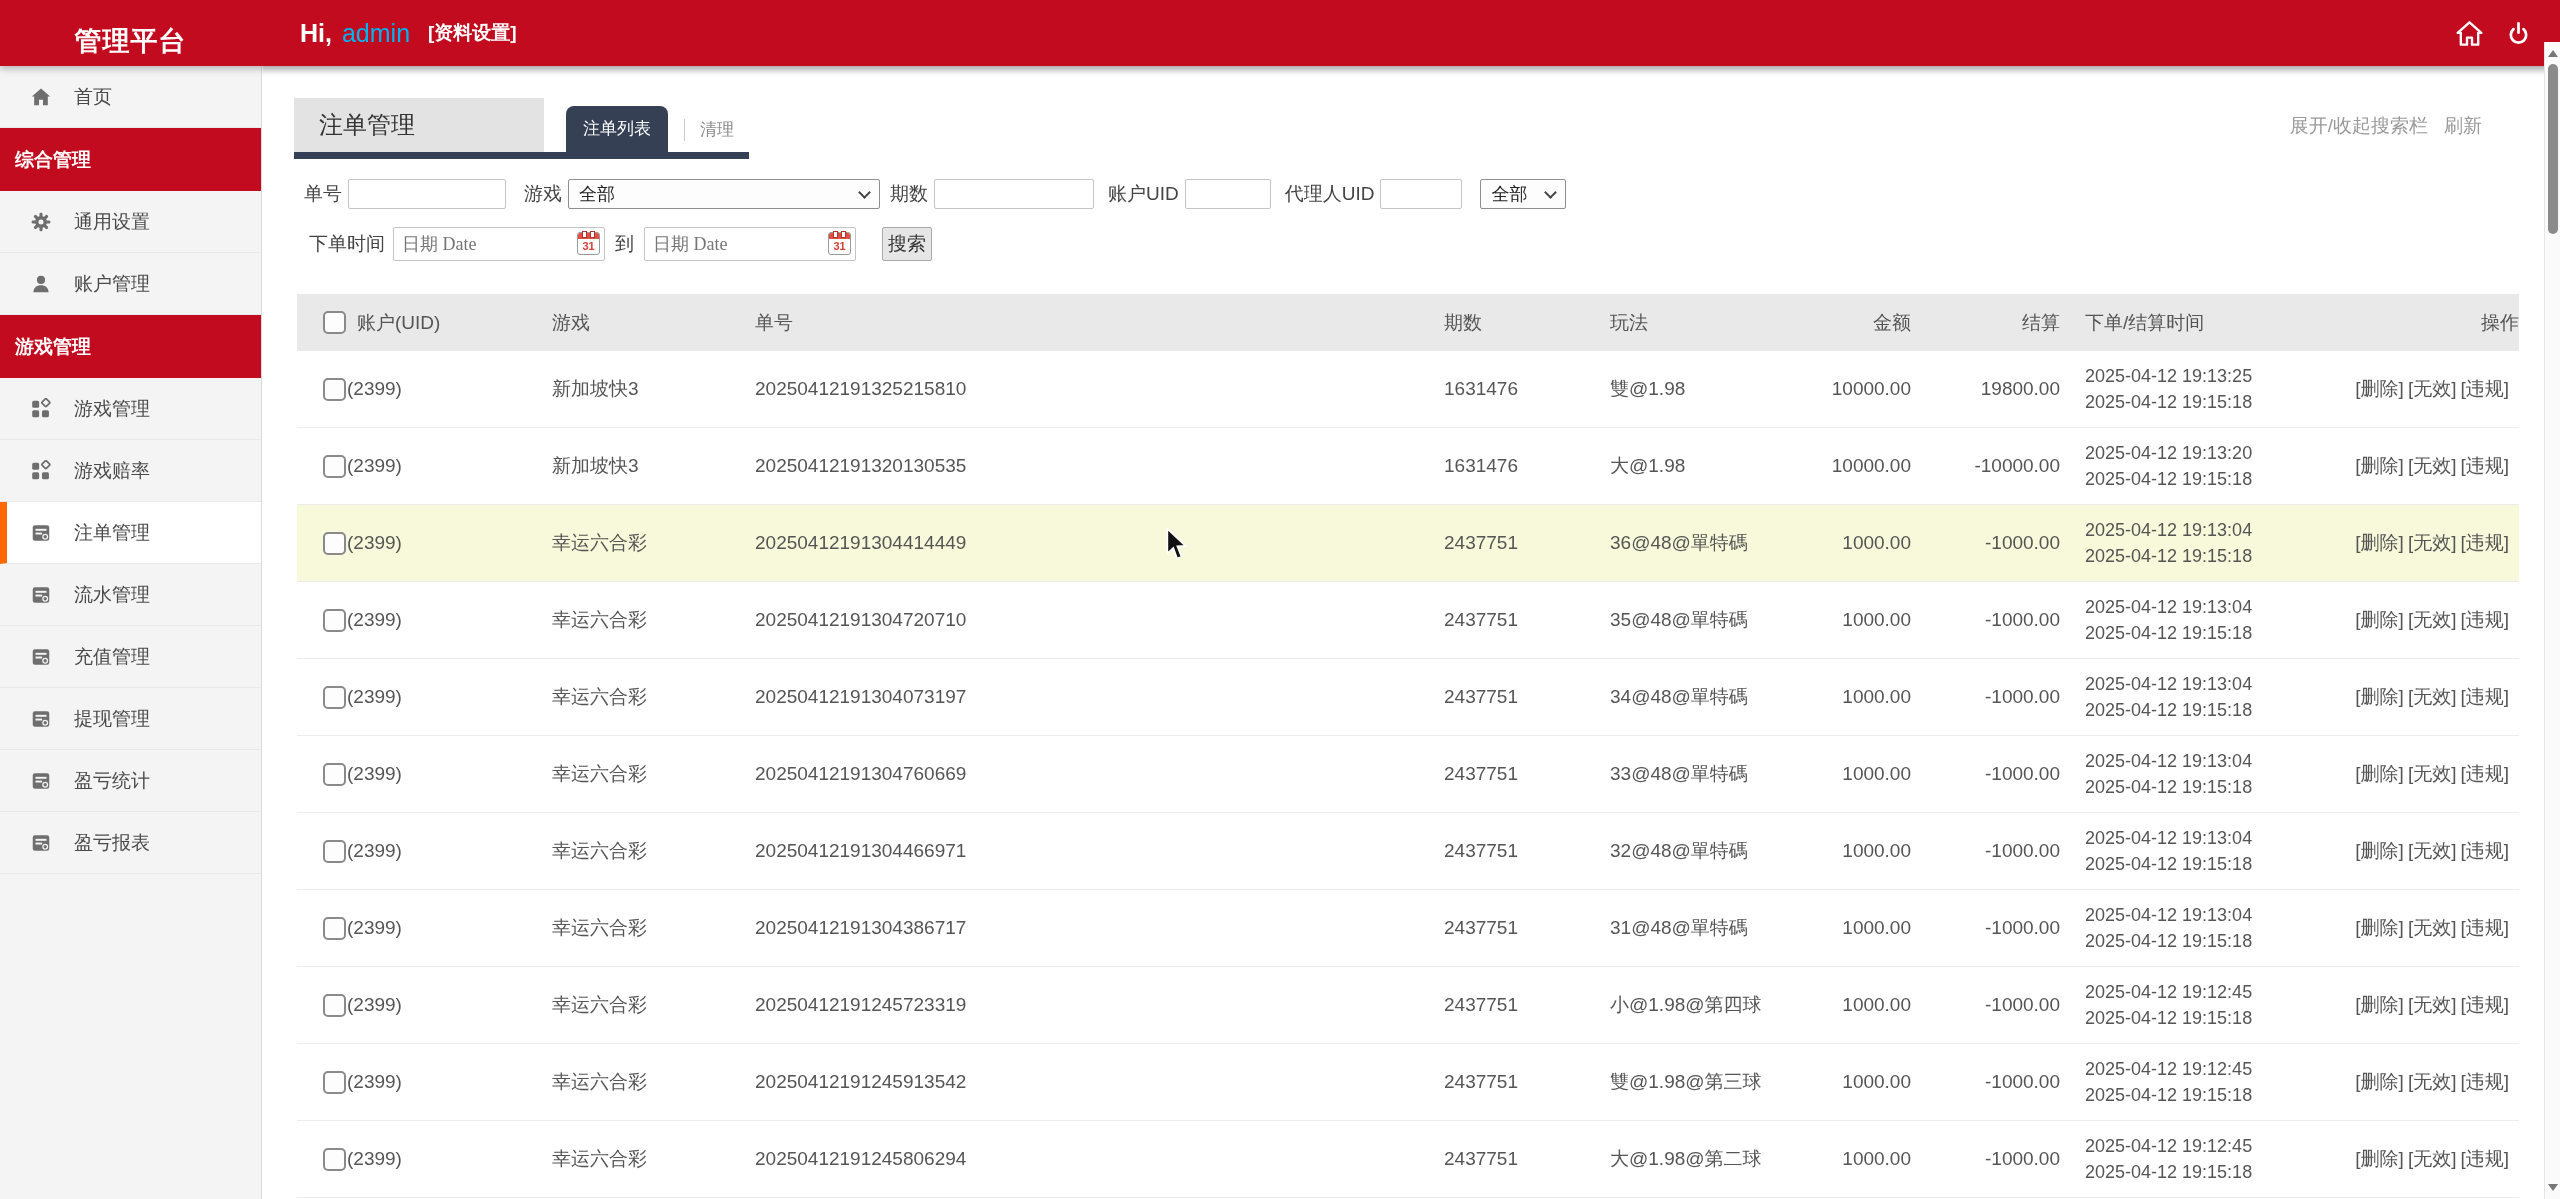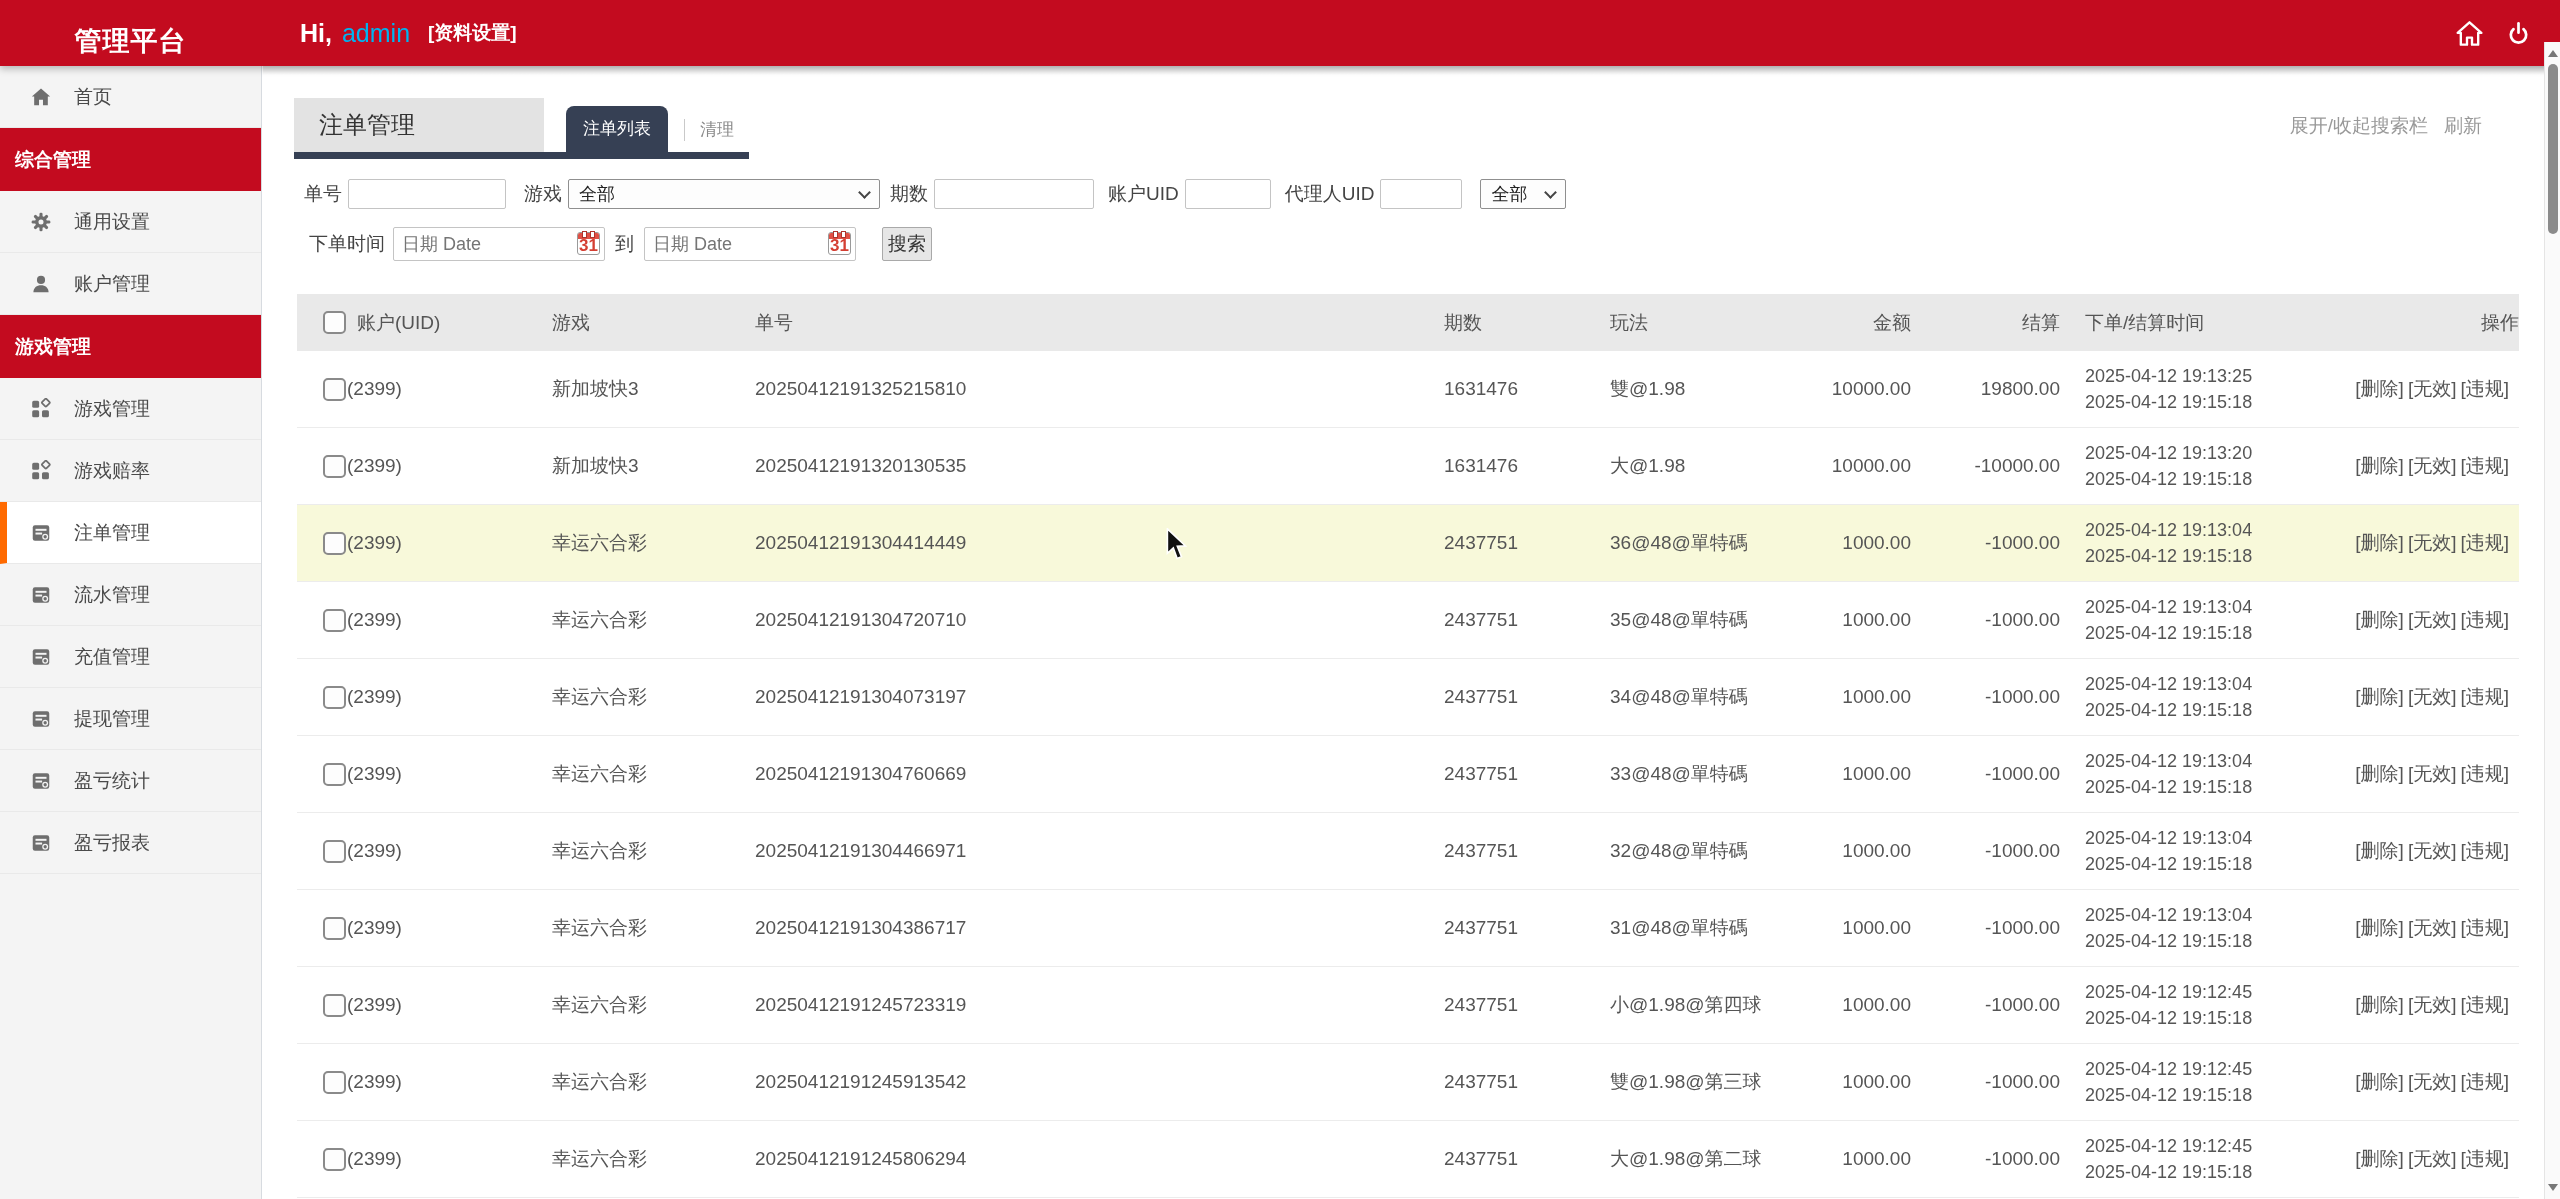--- a/index.html
+++ b/index.html
@@ -88,21 +88,21 @@
   .toolbar span { cursor:pointer; }
 
   
   .search-row { position:absolute; display:flex; align-items:center; }
   .row1 { left:41px; top:112px; height:32px; }
   .row2 { left:46px; top:160px; height:36px; }
   .s-label { font-size:19px; color:#444; white-space:nowrap; }
   .inp {
     height:30px; border:1px solid #c4c4c4; border-radius:2px;
     background:#fff; font-size:18px; padding:0 8px; color:#333; outline:none;
-    font-family:Liberation Sans, sans-serif;
+    font-family:Liberation Serif, serif;
   }
   .selectbox {
     height:30px; border:1px solid #8f8f8f; border-radius:2px; background:#fdfdfd;
     display:flex; align-items:center; justify-content:space-between;
     padding:0 10px; cursor:pointer;
   }
   .selectbox .sel-val { font-size:18px; color:#222; }
   .chev {
     width:9px; height:9px; border-right:2px solid #444; border-bottom:2px solid #444;
     transform:rotate(45deg); margin-top:-4px; flex:0 0 9px;
@@ -112,21 +112,21 @@
   .cal {
     position:absolute; right:5px; top:5px; width:23px; height:23px;
     background:#fff; border:1px solid #9a9a9a; border-radius:3px; cursor:pointer;
   }
   .cal-top { display:block; height:6px; background:#e05045; border-radius:2px 2px 0 0; position:relative; }
   .cal-top::before, .cal-top::after {
     content:""; position:absolute; top:-2px; width:3px; height:5px; background:#fff;
     border:1px solid #b0342b;
   }
   .cal-top::before { left:4px; } .cal-top::after { right:4px; }
-  .cal-num { display:block; text-align:center; font-size:17px; font-weight:bold; color:#d43f33; line-height:14px; }
+  .cal-num { display:block; text-align:center; font-size:11px; font-weight:bold; color:#d43f33; line-height:14px; }
   .search-btn {
     width:50px; height:34px; background:#e6e6e6; border:1px solid #a9a9a9;
     border-radius:2px; font-size:19px; color:#333; cursor:pointer; font-family:inherit;
   }
 
   
   .table { position:absolute; left:34px; top:228px; width:2222px; }
   .t-head, .t-row {
     display:grid;
     grid-template-columns:50px 190px 215px 690px 166px 200px 160px 99px 240px 212px;

